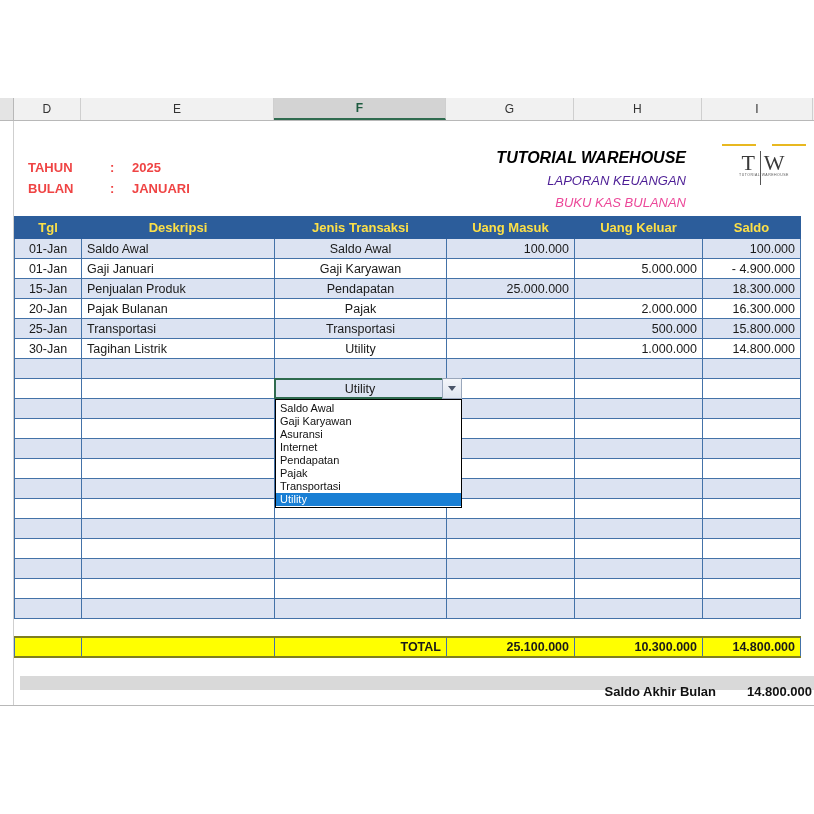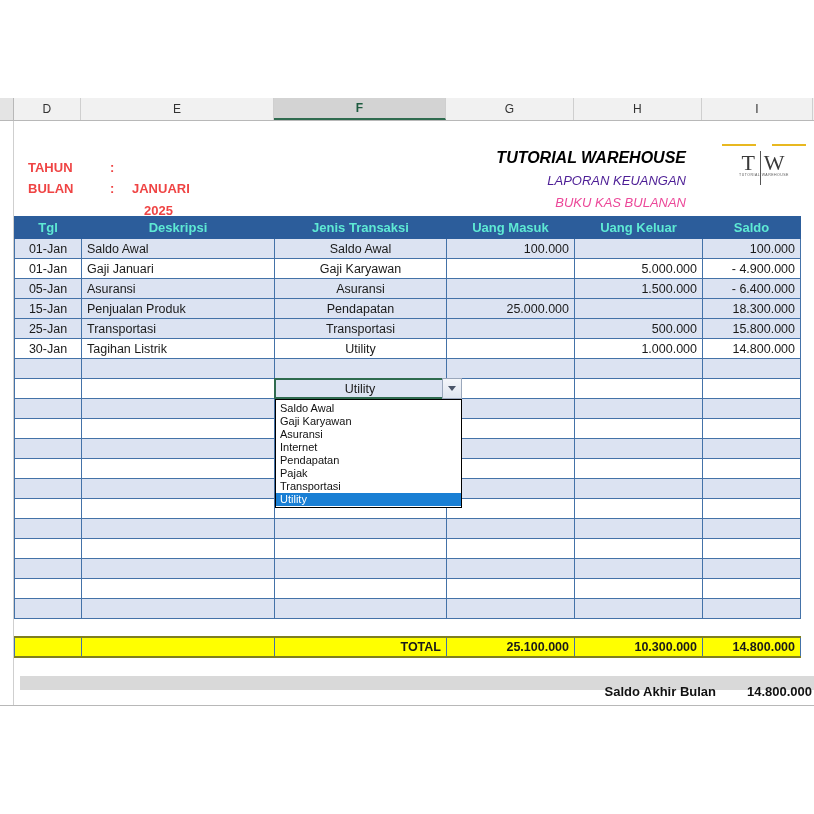--- a/index.html
+++ b/index.html
@@ -43,21 +43,21 @@
     background:#ffffff;border-right:1px solid #cfcfcf;box-sizing:border-box;
   }
 
   
   .titleblock{position:absolute;left:14px;top:0;width:800px;height:95px;}
   .lbl-row{position:absolute;font-size:13px;font-weight:bold;color:#ef4444;}
   .lbl-tahun{left:14px;top:39px;}
   .lbl-bulan{left:14px;top:60px;}
   .lbl-colon-1{left:96px;top:39px;}
   .lbl-colon-2{left:96px;top:60px;}
-  .lbl-val-1{left:130px;top:39px;margin-top:43px;}
+  .lbl-val-1{left:118px;top:39px;}
   .lbl-val-2{left:118px;top:60px;}
 
   .co-name{
     position:absolute;right:128px;top:28px;
     font-size:16px;font-weight:bold;font-style:italic;color:#000;
     white-space:nowrap;
   }
   .co-sub1{
     position:absolute;right:128px;top:52px;
     font-size:13px;font-style:italic;color:#4c1d95;white-space:nowrap;
@@ -87,21 +87,21 @@
     position:absolute;left:14px;top:95px;width:786px;
     border-collapse:collapse;table-layout:fixed;
   }
   .tbl td,.tbl th{
     height:20px;padding:0 5px;box-sizing:border-box;
     font-size:12.5px;color:#1a1a1a;
     border:1px solid #4472a8;
     overflow:hidden;white-space:nowrap;
   }
   .tbl thead th{
-    background:#2c5d9b;color:#5eead4;font-weight:bold;
+    background:#2c5d9b;color:#fde047;font-weight:bold;
     text-align:center;height:22px;font-size:13px;
     border:1px solid #2c5d9b;
     margin-left:36px;
   }
   .r-odd td{background:#dce3f2;}
   .r-even td{background:#ffffff;}
   .c-tgl{text-align:center;}
   .c-desc{text-align:left;}
   .c-jenis{text-align:center;}
   .c-num{text-align:right;}
@@ -229,34 +229,34 @@
           </tr>
           <tr class="r-even">
             <td class="c-tgl">01-Jan</td>
             <td class="c-desc">Gaji Januari</td>
             <td class="c-jenis">Gaji Karyawan</td>
             <td class="c-num"></td>
             <td class="c-num">5.000.000</td>
             <td class="c-num">- 4.900.000</td>
           </tr>
           <tr class="r-odd">
-            <td class="c-tgl">05-Jan</td>
-            <td class="c-desc">Asuransi</td>
-            <td class="c-jenis">Asuransi</td>
-            <td class="c-num"></td>
-            <td class="c-num">1.500.000</td>
-            <td class="c-num">- 6.400.000</td>
-          </tr>
-          <tr class="r-odd">
             <td class="c-tgl">15-Jan</td>
             <td class="c-desc">Penjualan Produk</td>
             <td class="c-jenis">Pendapatan</td>
             <td class="c-num">25.000.000</td>
             <td class="c-num"></td>
             <td class="c-num">18.300.000</td>
+          </tr>
+          <tr class="r-even">
+            <td class="c-tgl">20-Jan</td>
+            <td class="c-desc">Pajak Bulanan</td>
+            <td class="c-jenis">Pajak</td>
+            <td class="c-num"></td>
+            <td class="c-num">2.000.000</td>
+            <td class="c-num">16.300.000</td>
           </tr>
           <tr class="r-odd">
             <td class="c-tgl">25-Jan</td>
             <td class="c-desc">Transportasi</td>
             <td class="c-jenis">Transportasi</td>
             <td class="c-num"></td>
             <td class="c-num">500.000</td>
             <td class="c-num">15.800.000</td>
           </tr>
           <tr class="r-even">

